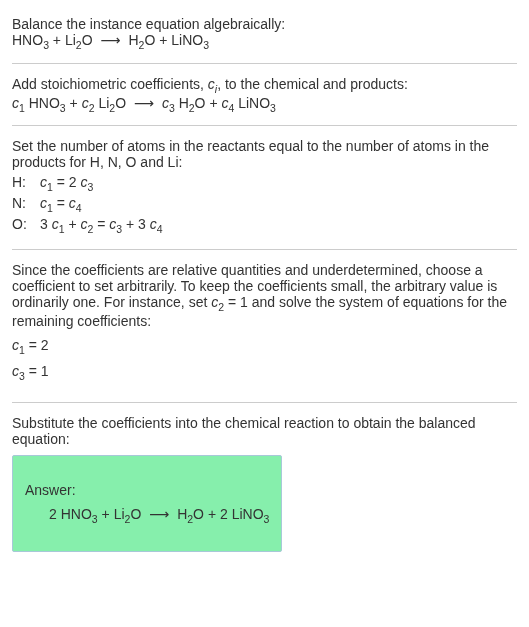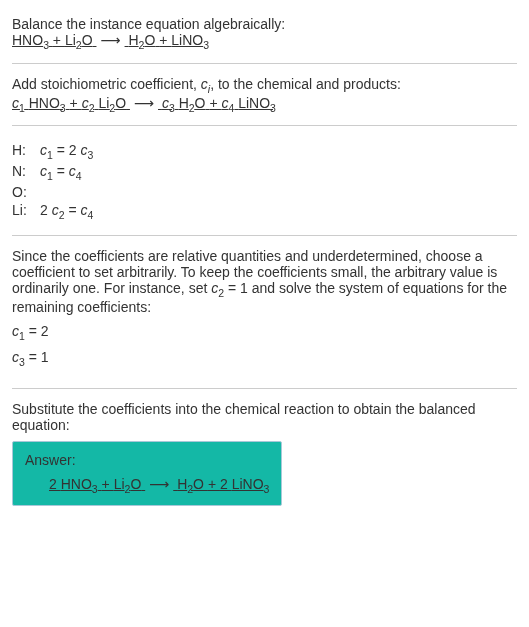--- a/index.html
+++ b/index.html
@@ -18,21 +18,20 @@
     .section {
       padding: 8px 0;
     }
     .divider {
       border-top: 1px solid #ccc;
       margin: 4px 0;
     }
     .equation {
       font-family: Arial, sans-serif;
       white-space: nowrap;
-      text-decoration: underline;
     }
     .sub {
       vertical-align: sub;
       font-size: 0.75em;
     }
     .italic {
       font-style: italic;
     }
     .arrow {
       display: inline-block;
@@ -47,22 +46,22 @@
       margin: 2px 0;
     }
     .atom-label {
       width: 28px;
     }
     .coeff-line {
       margin: 8px 0;
     }
     .answer-box {
       border: 1px solid #a8c8d8;
-      background: #14b8a6;
-      padding: 10px 12px;
+      background: #86efac;
+      padding: 26px 12px;
       margin-top: 8px;
       width: fit-content;
       border-radius: 2px;
     }
     .answer-label {
       margin-bottom: 8px;
     }
     .answer-eq {
       padding-left: 24px;
     }
@@ -80,21 +79,21 @@
     <span><span>H</span><span class="sub">2</span><span>O</span></span>
     <span> + </span>
     <span><span>LiNO</span><span class="sub">3</span></span>
   </div>
 </div>
 
 <div class="divider"></div>
 
 <div class="section">
   <div>
-    <span>Add stoichiometric coefficient, </span><span class="italic">c</span><span class="sub italic">i</span><span>, to the chemical and products:</span>
+    <span>Add stoichiometric coefficients, </span><span class="italic">c</span><span class="sub italic">i</span><span>, to the chemical and products:</span>
   </div>
   <div class="equation">
     <span class="italic">c</span><span class="sub">1</span>
     <span> </span>
     <span>HNO</span><span class="sub">3</span>
     <span> + </span>
     <span class="italic">c</span><span class="sub">2</span>
     <span> </span>
     <span>Li</span><span class="sub">2</span><span>O</span>
     <span class="arrow">⟶</span>
@@ -104,35 +103,33 @@
     <span> + </span>
     <span class="italic">c</span><span class="sub">4</span>
     <span> </span>
     <span>LiNO</span><span class="sub">3</span>
   </div>
 </div>
 
 <div class="divider"></div>
 
 <div class="section">
+  <div>Set the number of atoms in the reactants equal to the number of atoms in the products for H, N, O and Li:</div>
   <div class="atom-table">
     <div class="atom-row">
       <span class="atom-label">H:</span>
       <span><span class="italic">c</span><span class="sub">1</span><span> = 2 </span><span class="italic">c</span><span class="sub">3</span></span>
     </div>
     <div class="atom-row">
       <span class="atom-label">N:</span>
       <span><span class="italic">c</span><span class="sub">1</span><span> = </span><span class="italic">c</span><span class="sub">4</span></span>
     </div>
     <div class="atom-row">
       <span class="atom-label">O:</span>
-    </div>
-    <div class="atom-row">
-      <span class="atom-label">Li:</span>
-      <span><span>2 </span><span class="italic">c</span><span class="sub">2</span><span> = </span><span class="italic">c</span><span class="sub">4</span></span>
+      <span><span>3 </span><span class="italic">c</span><span class="sub">1</span><span> + </span><span class="italic">c</span><span class="sub">2</span><span> = </span><span class="italic">c</span><span class="sub">3</span><span> + 3 </span><span class="italic">c</span><span class="sub">4</span></span>
     </div>
   </div>
 </div>
 
 <div class="divider"></div>
 
 <div class="section">
   <div>
     <span>Since the coefficients are relative quantities and underdetermined, choose a coefficient to set arbitrarily. To keep the coefficients small, the arbitrary value is ordinarily one. For instance, set </span><span class="italic">c</span><span class="sub">2</span><span> = 1 and solve the system of equations for the remaining coefficients:</span>
   </div>

